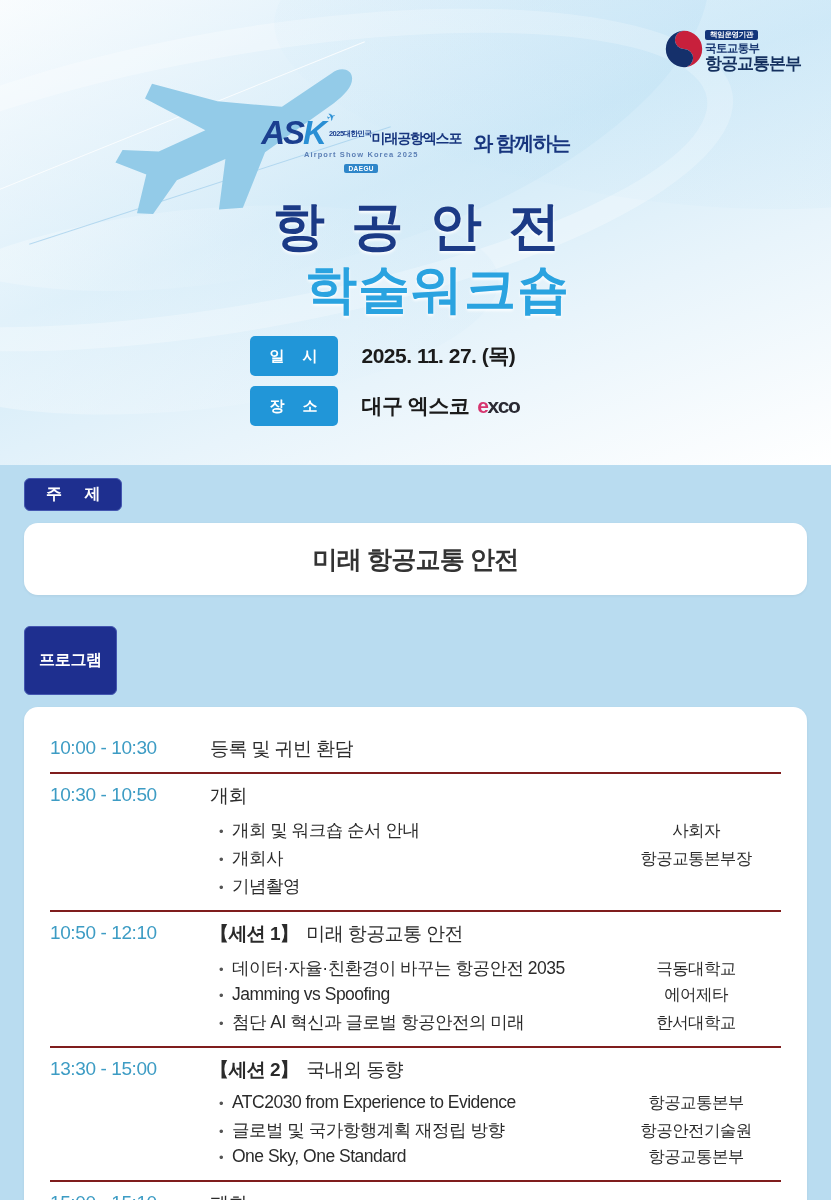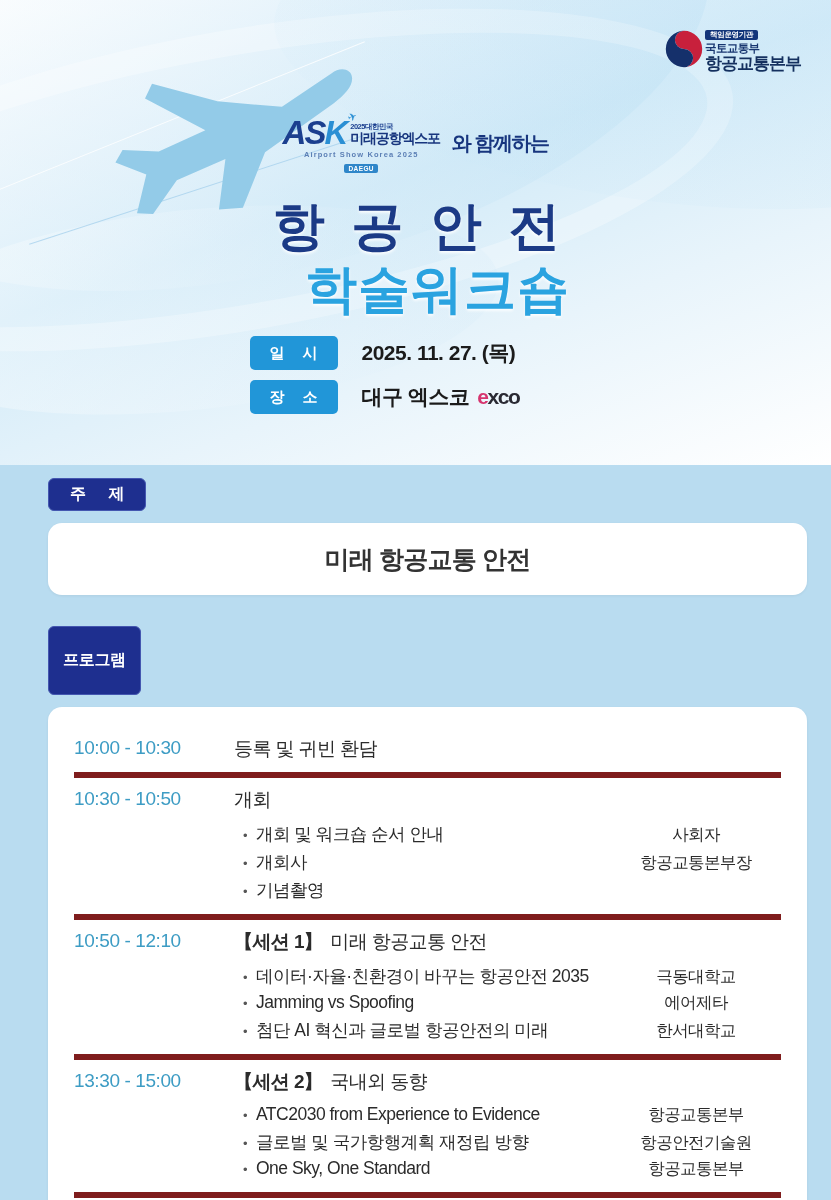--- a/index.html
+++ b/index.html
@@ -66,21 +66,21 @@
   .ask-top { display:flex; align-items:flex-end; gap:4px; }
   .ask-mark {
     font-size:33px; font-weight:bold; font-style:italic; color:#1b3f8f;
     letter-spacing:-2px; line-height:.88; position:relative;
   }
   .ask-mark .k { color:#2a8fd4; }
   .ask-plane-tick {
     position:absolute; right:-9px; top:-5px; font-size:11px; color:#2a8fd4;
     transform:rotate(-20deg);
   }
-  .ask-kr { display:flex; flex-direction:column; line-height:1; padding-bottom:2px; }
+  .ask-kr { display:flex; flex-direction:row; line-height:1; padding-bottom:2px; }
   .ask-kr-sm { font-size:7.5px; font-weight:bold; color:#1b3f8f; letter-spacing:-.5px; }
   .ask-kr-lg { font-size:14px; font-weight:bold; color:#17357e; letter-spacing:-1.2px; margin-top:1px; }
   .ask-sub { display:flex; align-items:center; gap:5px; margin-top:3px;flex-direction:column; }
   .ask-sub-en { font-size:7.5px; color:#5b7fb5; letter-spacing:1.1px; font-weight:bold; }
   .ask-sub-badge {
     font-size:6.5px; font-weight:bold; color:#fff; background:#2f86c9;
     padding:1px 4px; border-radius:2px; letter-spacing:.4px;
   }
   .with-text {
     font-size:20px; font-weight:bold; color:#17357e; letter-spacing:-1.5px;
@@ -98,56 +98,56 @@
     position:absolute; left:0; right:0; top:255px; text-align:center;
     font-size:52px; font-weight:bold; color:#2aa3e0; letter-spacing:1px;
     text-shadow:0 2px 3px rgba(255,255,255,.9);
     padding-left:44px;
   }
 
   
   .info-block { position:absolute; left:0; right:0; top:336px; }
   .info-row { display:flex; align-items:center; justify-content:center; margin-bottom:10px; }
   .info-pill {
-    width:88px; height:34px; border-radius:5px; background:#2196d8;
+    width:88px; height:40px; border-radius:5px; background:#2196d8;
     color:#fff; font-size:15px; font-weight:bold;
     display:flex; align-items:center; justify-content:center;
     letter-spacing:7px; text-indent:7px;
   }
   .info-val {
     margin-left:24px; font-size:21px; font-weight:bold; color:#1b1b1b;
     letter-spacing:-.5px; width:220px; text-align:left;
     display:flex; align-items:baseline; gap:8px;
   }
   .exco { font-size:21px; font-weight:bold; letter-spacing:-1.5px; }
   .exco .e { color:#d6356f; }
   .exco .xco { color:#2a2a33; }
 
   
-  .section { padding:0 24px;margin-left:24px; }
+  .section { padding:0 24px; }
   .sec-badge {
     display:inline-block; background:#1e2f8f; color:#fff;
     font-size:16px; font-weight:bold; padding:23px 14px;
     border-radius:6px; letter-spacing:-.3px;
     border:1px solid #4457b0;
   }
   .sec-badge.spaced { letter-spacing:9px; text-indent:9px; padding:5px 12px; }
 
   .theme-wrap { position:absolute; left:0; right:0; top:478px; }
   .card {
     background:#fff; border-radius:14px; margin-top:12px;
     box-shadow:0 1px 3px rgba(0,0,0,.06);
   }
   .theme-card { height:72px; display:flex; align-items:center; justify-content:center; }
   .theme-text { font-size:25px; font-weight:bold; color:#333; letter-spacing:-.8px; }
 
   .prog-wrap { position:absolute; left:0; right:0; top:626px; }
   .prog-card { padding:20px 26px 22px 26px; }
 
-  .prow { display:flex; align-items:flex-start; padding:9px 0 10px 0; border-bottom:6px solid #7f1d1d; }
+  .prow { display:flex; align-items:flex-start; padding:9px 0 10px 0; border-bottom:2px solid #7f1d1d; }
   .prow:last-child { border-bottom:none; }
   .ptime {
     width:160px; flex:0 0 160px; font-size:19px; color:#3d9cc4;
     font-weight:normal; letter-spacing:-.4px; padding-top:1px;
   }
   .pbody { flex:1 1 auto; }
   .phead { font-size:19px; color:#2b2b2b; font-weight:normal; letter-spacing:-.6px; }
   .phead .sess { font-weight:bold; margin-right:8px; }
   .pitems { margin-top:7px; }
   .pitem { display:flex; align-items:baseline; font-size:17.5px; color:#2b2b2b; letter-spacing:-.5px; padding:2px 0; }

